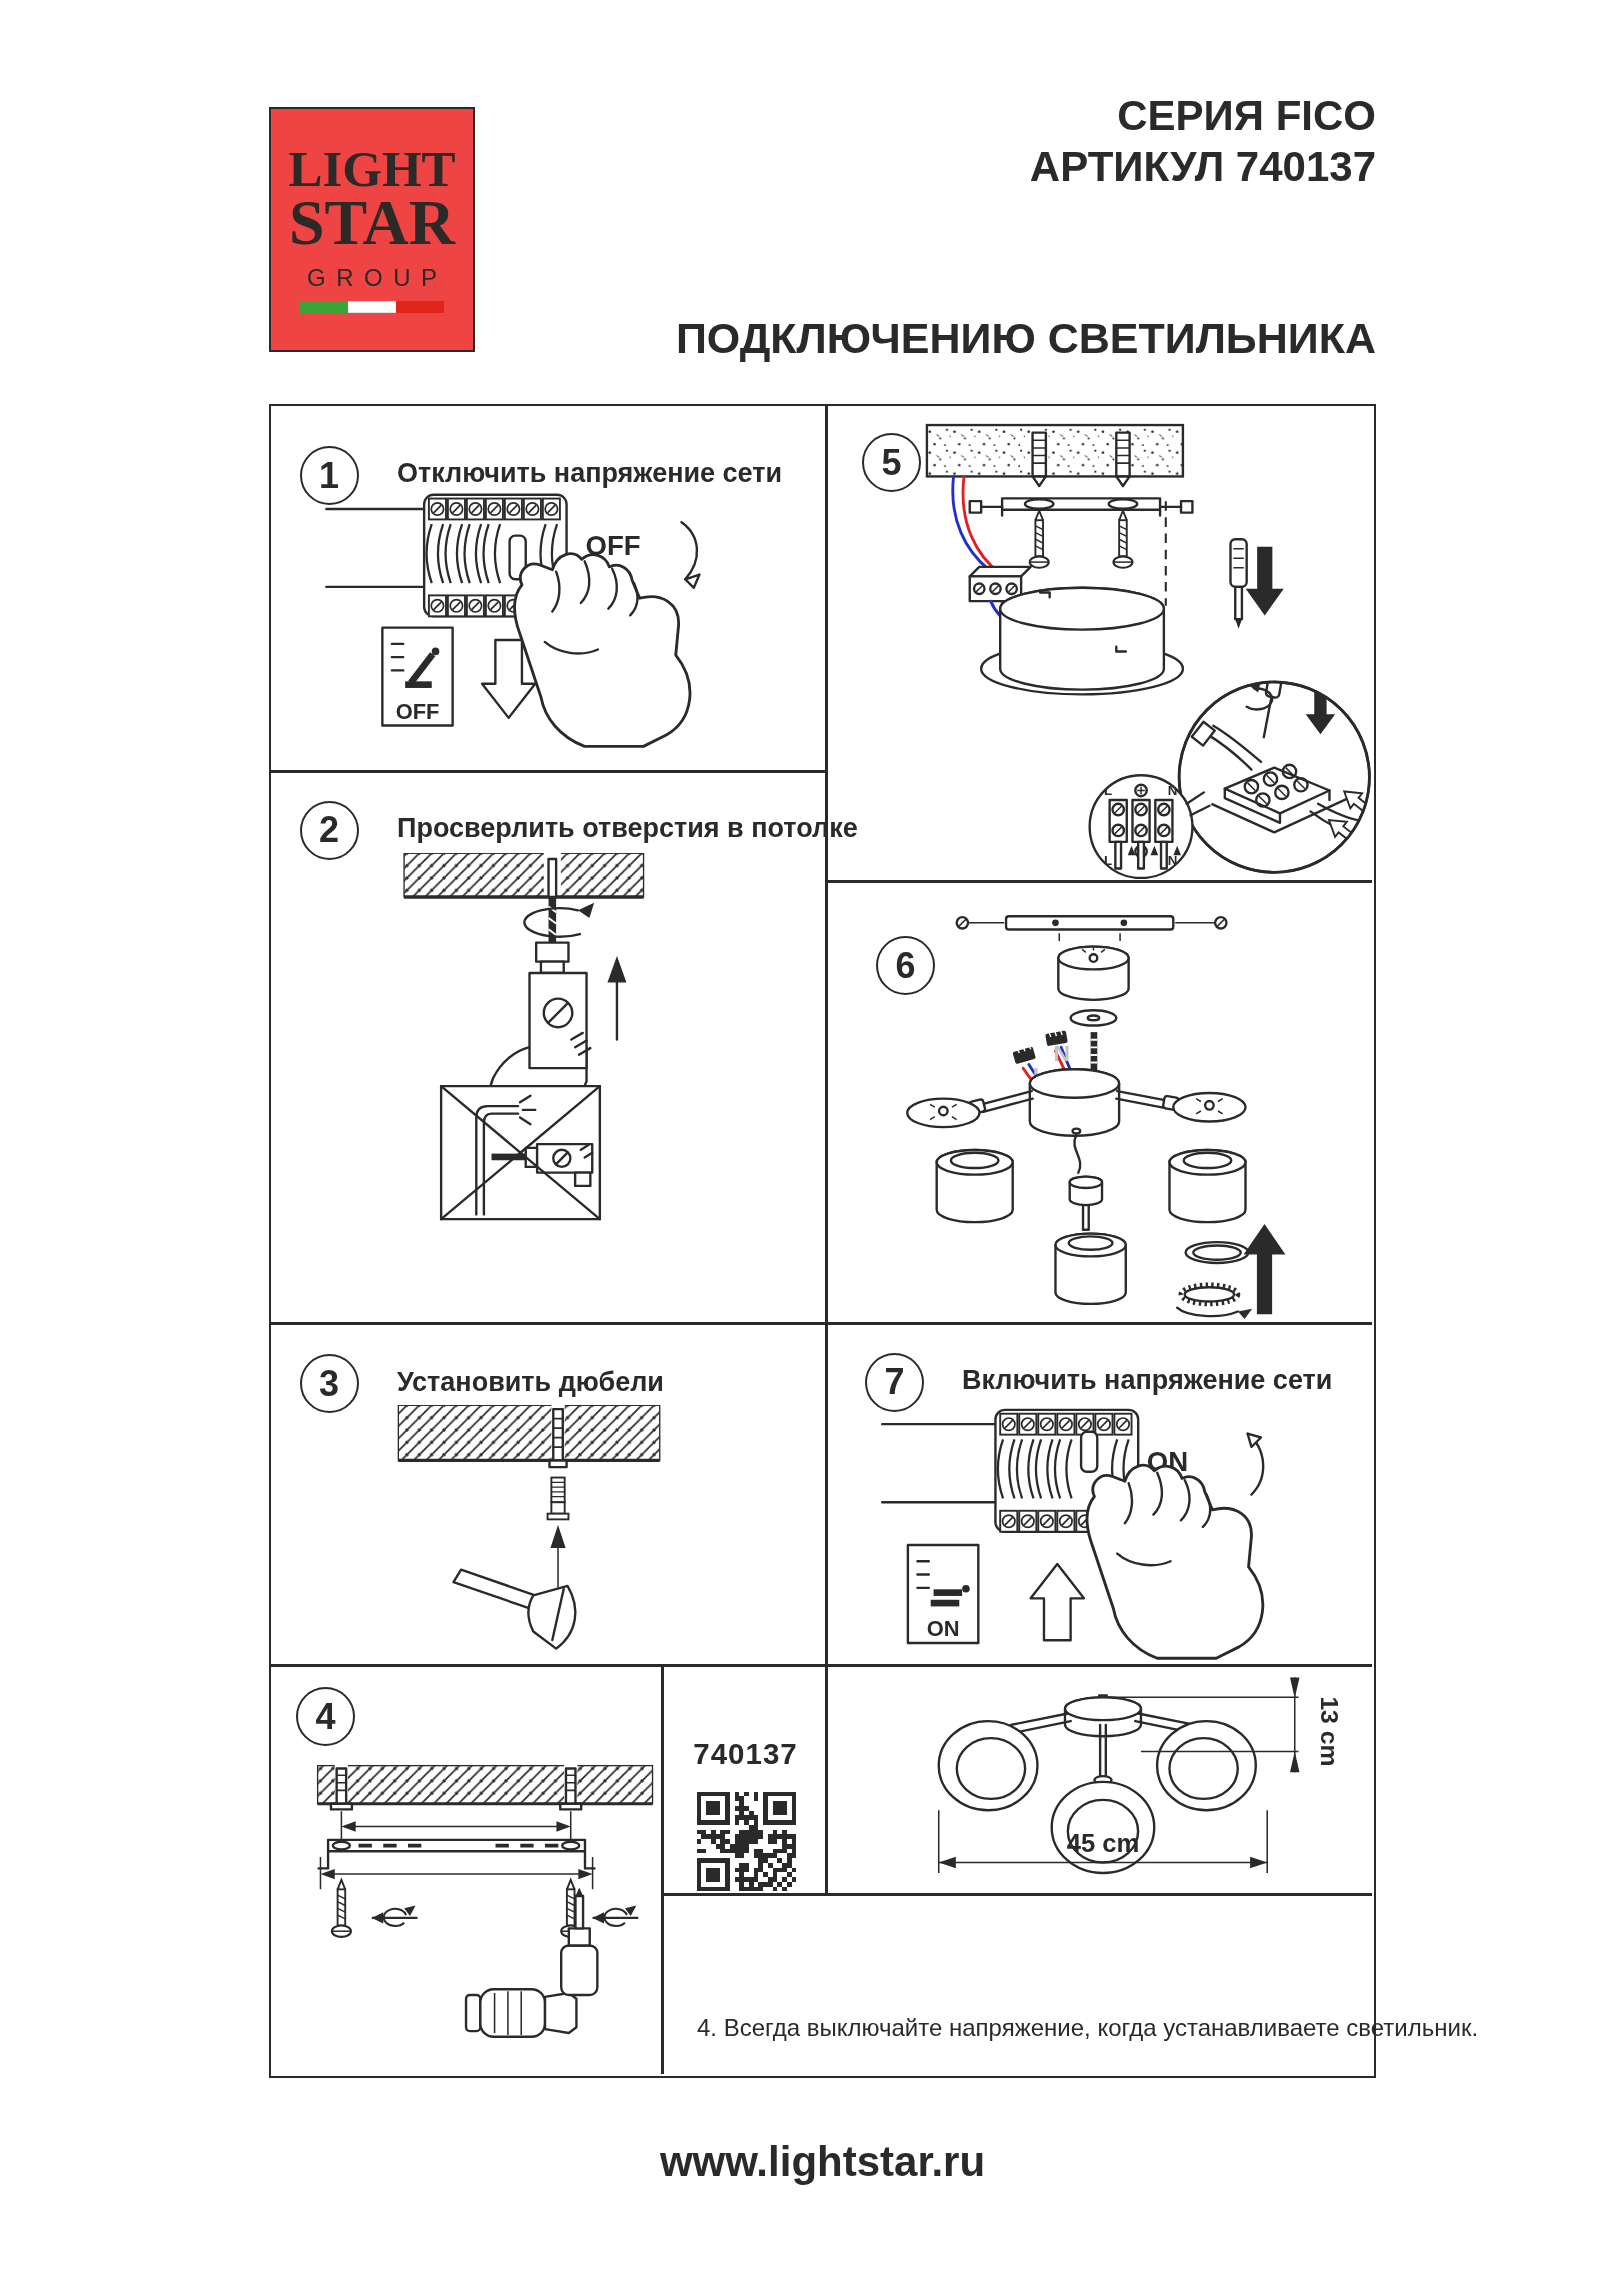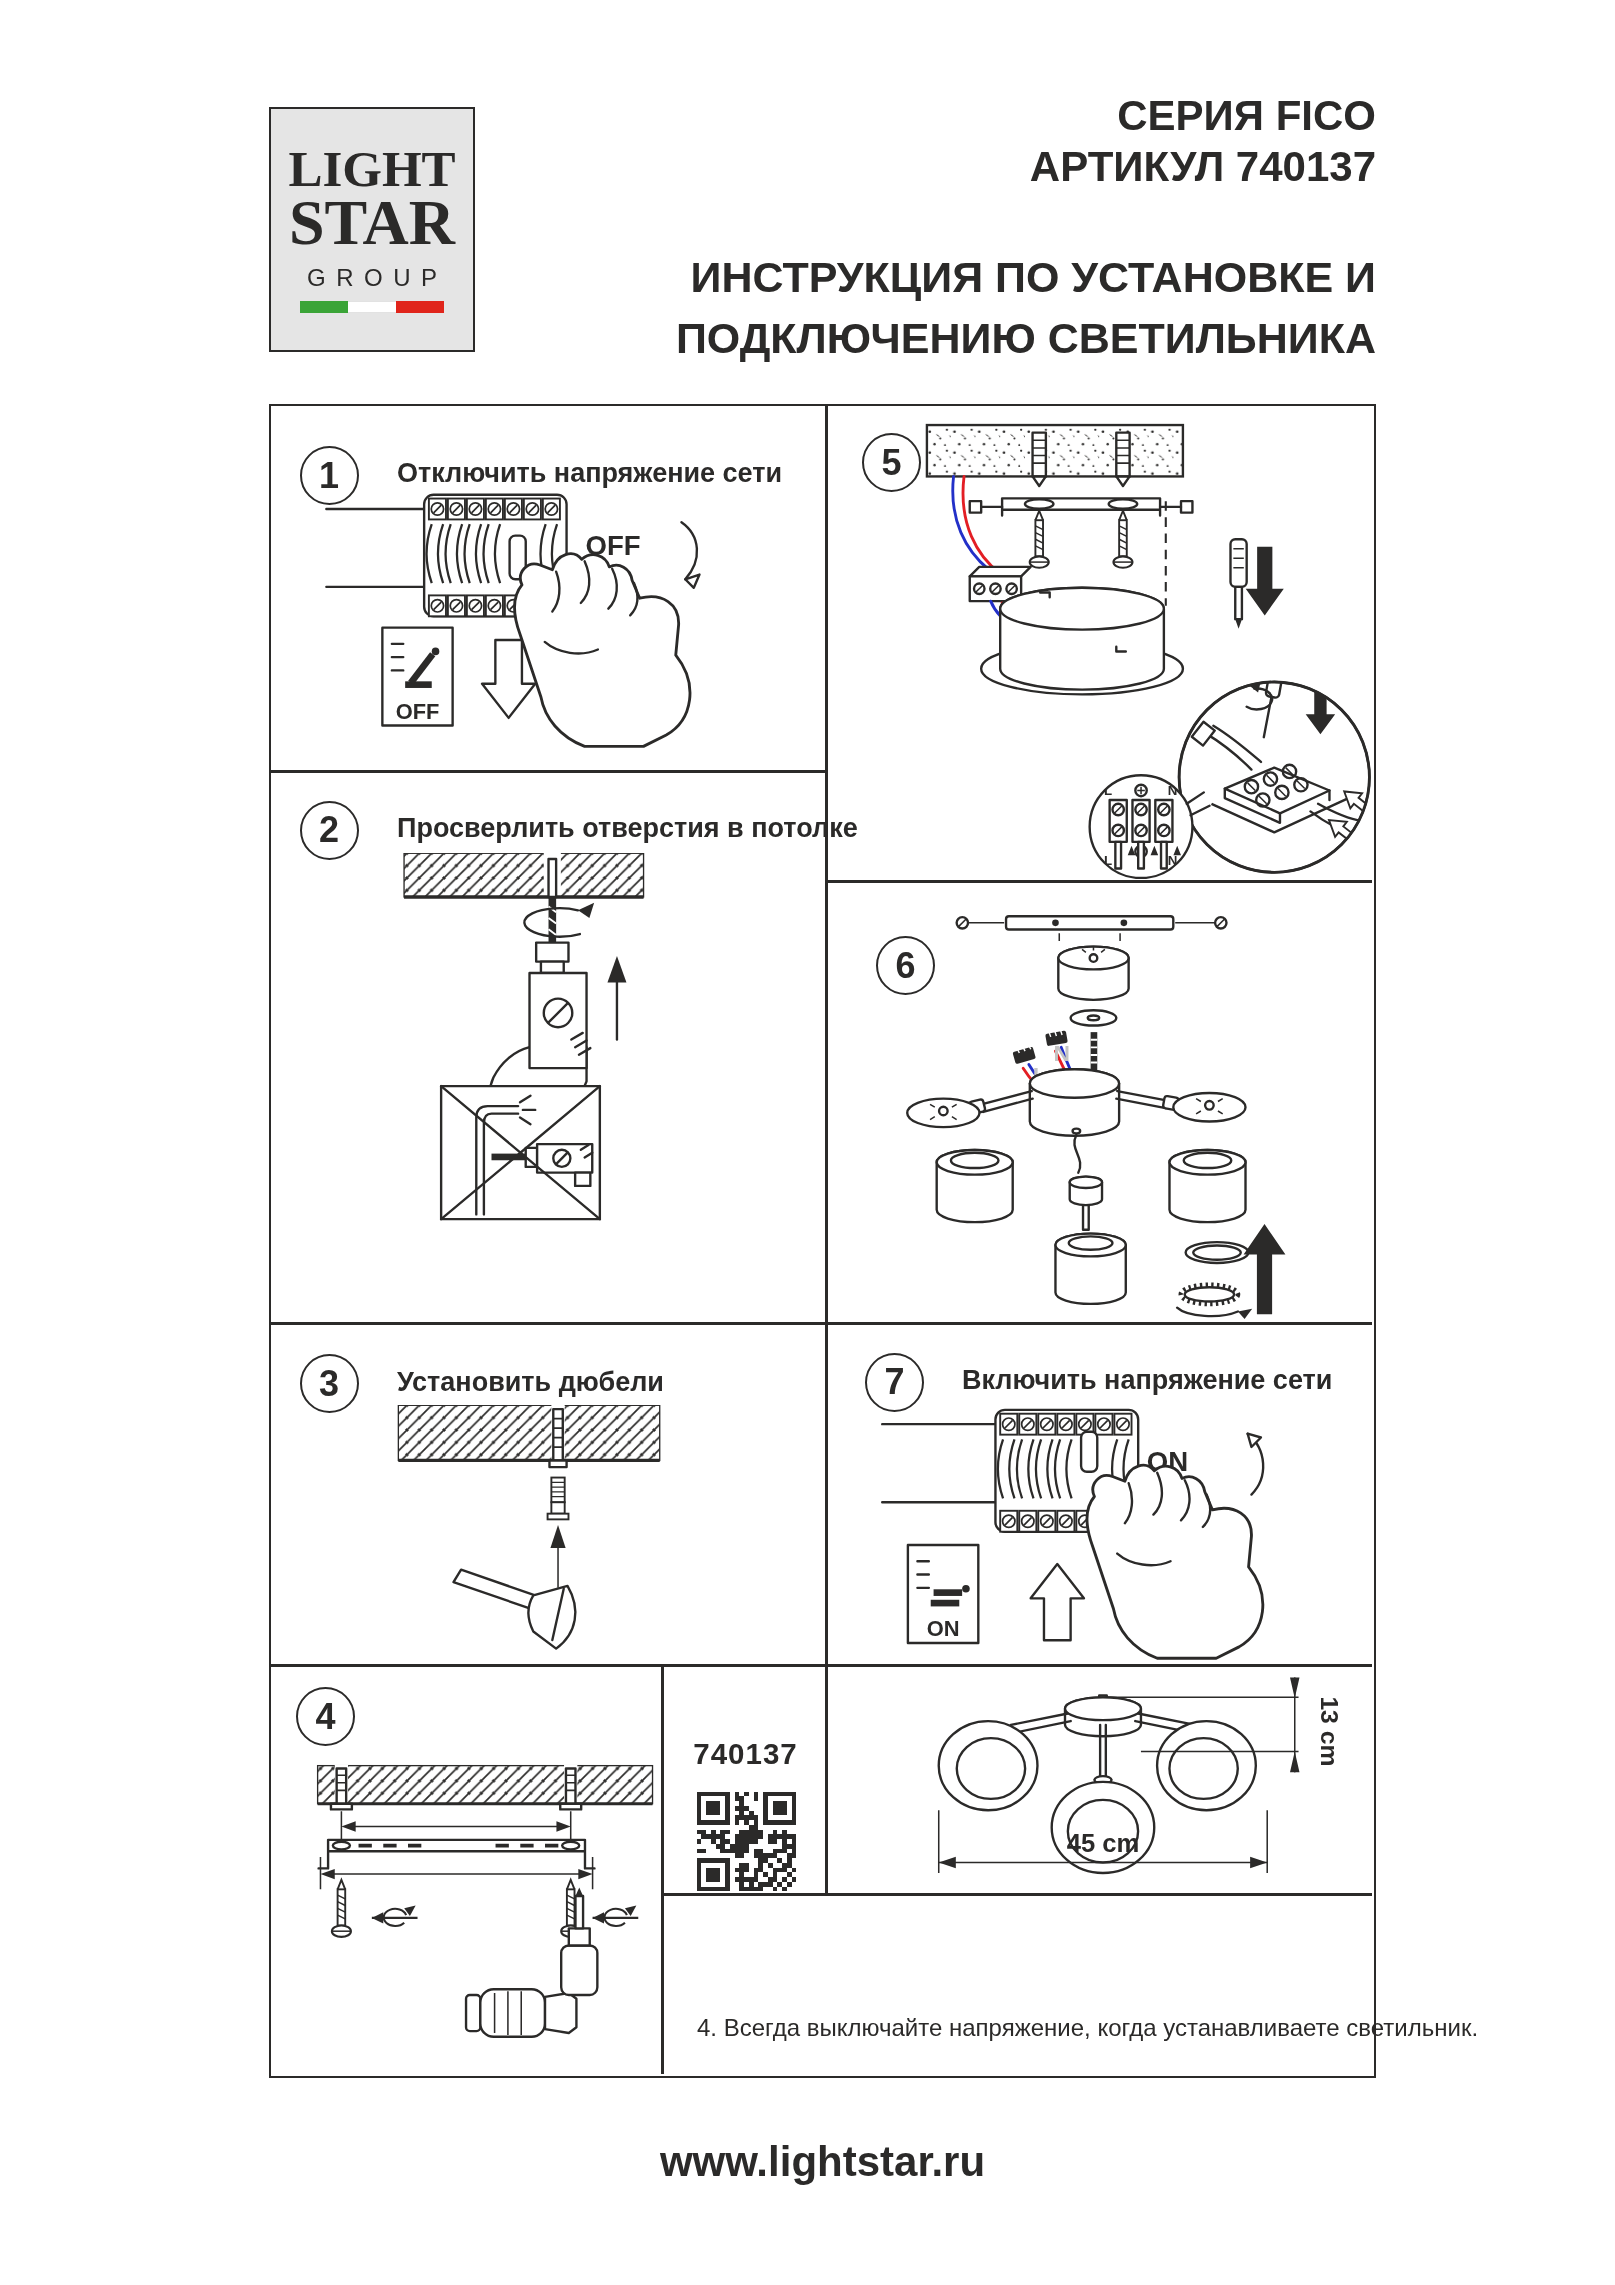--- a/index.html
+++ b/index.html
@@ -1,20 +1,20 @@
 <!DOCTYPE html>
 <html style="font-size:15px"><head>
 <meta charset="utf-8">
 <style>
   html,body{margin:0;padding:0;background:#fff;}
   body{width:1616px;height:2286px;position:relative;font-family:"Liberation Sans","DejaVu Sans",sans-serif;color:#2b2a29;}
   .abs{position:absolute;}
   
   #logo-box{left:269px;top:107px;width:206px;height:245px;border:2.4px solid #2b2a29;box-sizing:border-box;
-            display:flex;flex-direction:column;align-items:center;justify-content:center;background:#e5e5e5;}
+            display:flex;flex-direction:column;align-items:center;justify-content:center;background:#ef4444;}
   .logo-light{font-family:"Liberation Serif","DejaVu Serif",serif;font-weight:bold;font-size:51px;line-height:0.92;letter-spacing:0px;}
   .logo-star{font-family:Liberation Serif, serif;font-weight:bold;font-size:64px;line-height:0.95;}
   .logo-group{font-size:24px;font-weight:400;letter-spacing:10.5px;margin-top:11px;padding-left:10.5px;}
   .logo-flag{width:145px;height:12.4px;margin-top:8.6px;display:flex;}
   .logo-flag span{flex:1;height:100%;}
   .hdr{right:240px;text-align:right;font-weight:bold;white-space:nowrap;}
   #series{top:92px;font-size:42px;}
   #article{top:143px;font-size:42px;}
   #title1{top:253px;font-size:43px;}
   #title2{top:314px;font-size:43px;margin-left:29px;}
@@ -103,21 +103,20 @@
     <div class="logo-star">STAR</div>
     <div class="logo-group">GROUP</div>
     <div class="logo-flag">
       <span style="background:#3aa437;"></span>
       <span style="background:#ffffff;border-top:1px solid #e2e2e2;border-bottom:1px solid #e2e2e2;box-sizing:border-box;"></span>
       <span style="background:#e0251b;"></span>
     </div>
   </div>
   <div id="series" class="abs hdr">СЕРИЯ FICO</div>
   <div id="article" class="abs hdr">АРТИКУЛ 740137</div>
-  <div id="title1" class="abs hdr">ИНСТРУКЦИЯ ПО УСТАНОВКЕ И</div>
   <div id="title2" class="abs hdr">ПОДКЛЮЧЕНИЮ СВЕТИЛЬНИКА</div>
 
   <div id="grid" class="abs">
 
     <div class="gline" style="left:554px;top:0;width:2.9px;height:1488px;"></div>
     <div class="gline" style="left:390px;top:1260px;width:2.9px;height:408px;"></div>
     <div class="gline" style="left:0;top:364px;width:557px;height:2.9px;"></div>
     <div class="gline" style="left:554px;top:474px;width:547px;height:2.9px;"></div>
     <div class="gline" style="left:0;top:916px;width:1101px;height:2.9px;"></div>
     <div class="gline" style="left:0;top:1258px;width:1101px;height:2.9px;"></div>

